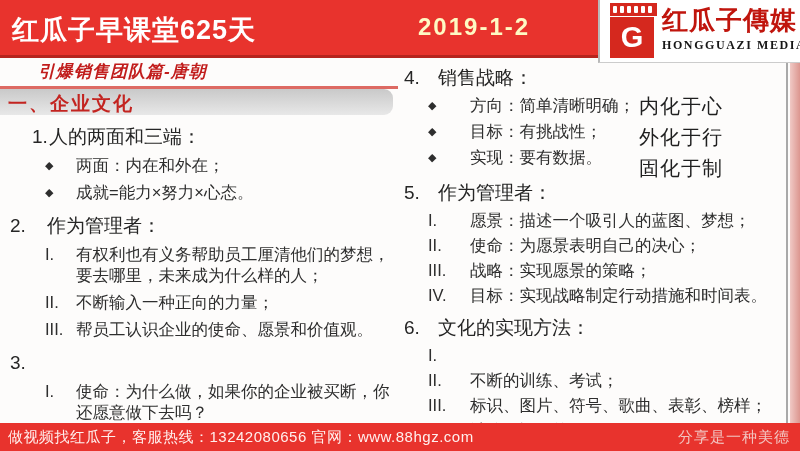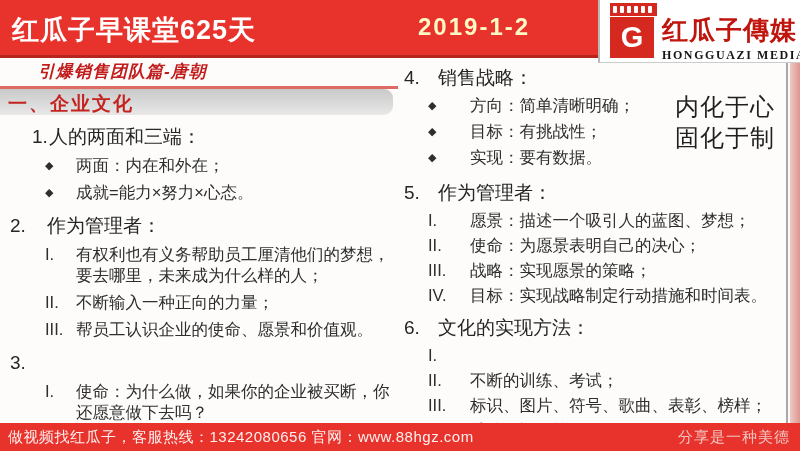--- a/index.html
+++ b/index.html
@@ -10,21 +10,21 @@
   .banner{position:absolute;left:0;top:0;width:598px;height:58px;background:#e8332d;border-bottom:3px solid #b6241e;box-sizing:border-box;padding-left:35px;}
   .banner-title{position:absolute;left:12px;top:12px;font-size:27px;font-weight:bold;color:#ffffff;letter-spacing:1px;}
   .banner-date{position:absolute;left:418px;top:13px;font-size:24px;font-weight:bold;color:#fef9c3;letter-spacing:2px;}
 
   
   .logobox{position:absolute;left:598px;top:0;width:202px;height:63px;background:#ffffff;border-left:2px solid #b9b9b9;border-bottom:1px solid #cccccc;box-sizing:border-box;display:flex;align-items:flex-start;}
   .logomark{margin:3px 0 0 10px;width:48px;}
   .strip{height:13px;background:#d5281e;display:flex;align-items:center;gap:3px;padding:0 3px;box-sizing:border-box;}
   .strip span{display:block;width:4px;height:7px;background:#ffffff;border-radius:1px;}
   .gsq{margin-top:1px;width:44px;height:41px;background:#d5281e;color:#ffffff;font-size:29px;font-weight:bold;text-align:center;line-height:41px;font-family:"Liberation Sans",sans-serif;}
-  .logotext{margin-left:5px;margin-top:16px;width:138px;}
+  .logotext{margin-left:5px;margin-top:6px;width:138px;}
   .logo-cn{font-family:"Liberation Serif","DejaVu Serif",serif;font-weight:bold;font-size:26px;line-height:30px;color:#c0150d;letter-spacing:1px;white-space:nowrap;}
   .logo-en{font-family:"Liberation Serif","DejaVu Serif",serif;font-weight:bold;font-size:12px;color:#161616;letter-spacing:1.6px;margin-top:2px;white-space:nowrap;}
 
   
   .subtitle{position:absolute;left:38px;top:60px;font-size:17px;font-weight:bold;font-style:italic;color:#c11d1c;letter-spacing:1px;}
   .redline{position:absolute;left:0;top:86px;width:398px;height:3px;background:#dd6a63;}
   .graybar{position:absolute;left:0;top:89px;width:393px;height:26px;background:linear-gradient(180deg,#c9c9c9,#e8e8e8);border-radius:0 9px 9px 0;}
   .section-title{position:absolute;left:8px;top:2px;font-size:19px;font-weight:bold;color:#c32420;letter-spacing:2px;}
 
   
@@ -51,21 +51,21 @@
   .tx{flex:1;}
 
   .col-left .sec1{margin-top:9px;}
   .col-left .sec2{margin-top:11px;}
   .col-left .sec3{margin-top:11px;}
   .col-right .sec4{margin-top:4px;}
   .col-right .sec5{margin-top:13px;}
   .col-right .sec6{margin-top:11px;}
   .col-right .row{margin-top:5px;line-height:20px;}
 
-  .side-note{position:absolute;left:675px;top:91px;font-size:24px;line-height:31px;color:#1f1f1f;letter-spacing:1px;}
+  .side-note{position:absolute;left:639px;top:91px;font-size:20px;line-height:31px;color:#1f1f1f;letter-spacing:1px;}
 
   
   .footer{position:absolute;left:0;top:423px;width:800px;height:28px;background:#e8332d;}
   .footer-left{position:absolute;left:8px;top:0;font-size:15px;line-height:28px;color:#ffefed;letter-spacing:0.5px;}
   .footer-right{position:absolute;right:10px;top:0;font-size:15px;line-height:28px;color:#f2c4c0;letter-spacing:1px;}
 </style>
 </head>
 <body>
 
 <div class="page">
@@ -217,20 +217,21 @@
       <div class="row">
         <span class="mk">IV.</span>
         <span class="tx">消除不认同的员工。</span>
       </div>
     </div>
 
   </div>
 
   <div class="side-note">
     <div>内化于心</div>
+    <div>外化于行</div>
     <div>固化于制</div>
   </div>
 
   <div class="footer">
     <div class="footer-left">做视频找红瓜子，客服热线：13242080656 官网：www.88hgz.com</div>
     <div class="footer-right">分享是一种美德</div>
   </div>
 
 </div>
 

